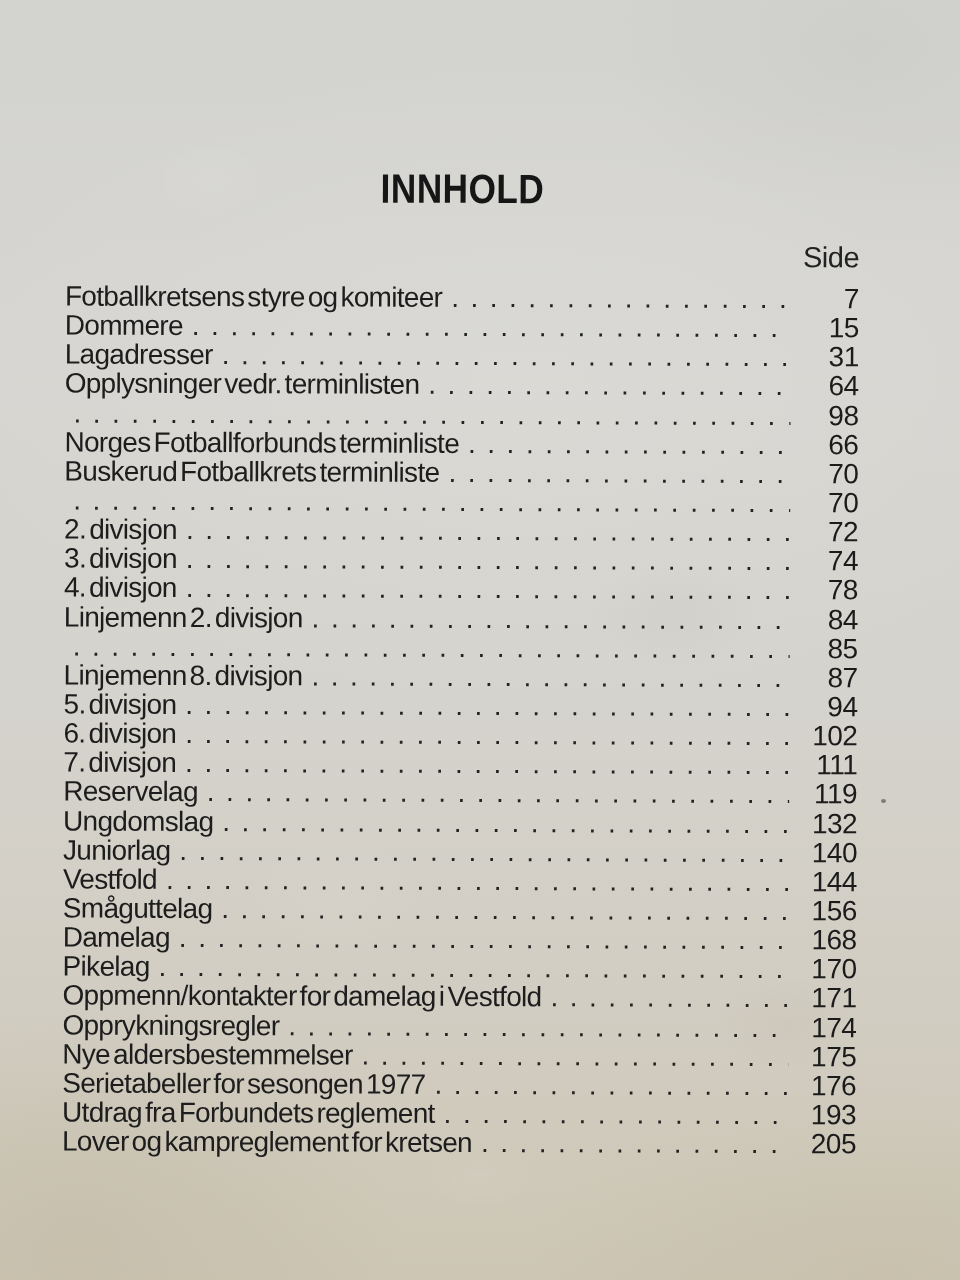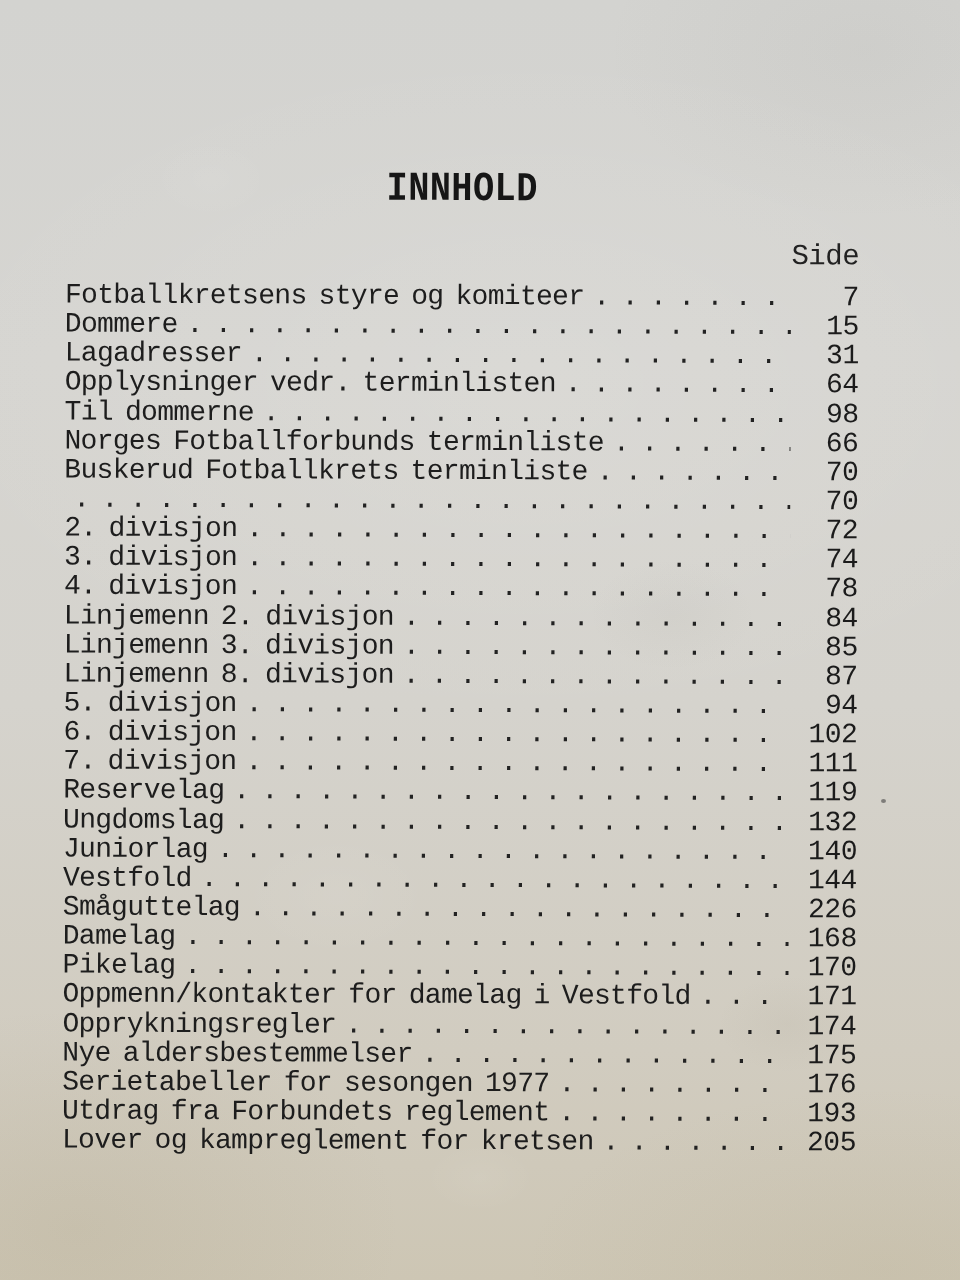--- a/index.html
+++ b/index.html
@@ -9,21 +9,21 @@
   }
   .paper {
     position: relative;
     width: 960px; height: 1280px;
     background:
       radial-gradient(900px 500px at 55% 30%, rgba(255,255,255,0.10), rgba(255,255,255,0) 70%),
       radial-gradient(500px 340px at 8% 96%, rgba(150,135,100,0.12), rgba(150,135,100,0) 65%),
       radial-gradient(600px 300px at 92% 99%, rgba(160,145,105,0.10), rgba(160,145,105,0) 60%),
       radial-gradient(400px 260px at 90% 4%, rgba(120,120,115,0.06), rgba(120,120,115,0) 65%),
       linear-gradient(180deg, #d3d3d0 0%, #d6d5d1 28%, #d5d3cd 55%, #d1ccc0 82%, #cdc6b4 100%);
-    font-family: Liberation Mono, monospace;
+    font-family: Liberation Sans, sans-serif;
     color: #1e1e1e;
   }
   
   .paper::before {
     content: "";
     position: absolute; inset: 0;
     background:
       radial-gradient(90px 60px at 22% 14%, rgba(255,255,255,0.05), transparent 70%),
       radial-gradient(120px 80px at 70% 48%, rgba(110,110,100,0.04), transparent 70%),
       radial-gradient(140px 90px at 35% 70%, rgba(255,255,255,0.05), transparent 70%),
@@ -120,21 +120,20 @@
     <span class="pagenum">31</span>
   </div>
 
   <div class="row">
     <span class="label">Opplysninger vedr. terminlisten</span>
     <span class="dots">............................................................</span>
     <span class="pagenum">64</span>
   </div>
 
   <div class="row">
-    <span class="label">Til dommerne</span>
     <span class="dots">............................................................</span>
     <span class="pagenum">98</span>
   </div>
 
   <div class="row">
     <span class="label">Norges Fotballforbunds terminliste</span>
     <span class="dots">............................................................</span>
     <span class="pagenum">66</span>
   </div>
 
@@ -167,21 +166,20 @@
     <span class="pagenum">78</span>
   </div>
 
   <div class="row">
     <span class="label">Linjemenn 2. divisjon</span>
     <span class="dots">............................................................</span>
     <span class="pagenum">84</span>
   </div>
 
   <div class="row">
-    <span class="label">Linjemenn 3. divisjon</span>
     <span class="dots">............................................................</span>
     <span class="pagenum">85</span>
   </div>
 
   <div class="row">
     <span class="label">Linjemenn 8. divisjon</span>
     <span class="dots">............................................................</span>
     <span class="pagenum">87</span>
   </div>
 
@@ -223,21 +221,21 @@
 
   <div class="row">
     <span class="label">Vestfold</span>
     <span class="dots">............................................................</span>
     <span class="pagenum">144</span>
   </div>
 
   <div class="row">
     <span class="label">Småguttelag</span>
     <span class="dots">............................................................</span>
-    <span class="pagenum">226</span>
+    <span class="pagenum">156</span>
   </div>
 
   <div class="row">
     <span class="label">Damelag</span>
     <span class="dots">............................................................</span>
     <span class="pagenum">168</span>
   </div>
 
   <div class="row">
     <span class="label">Pikelag</span>

